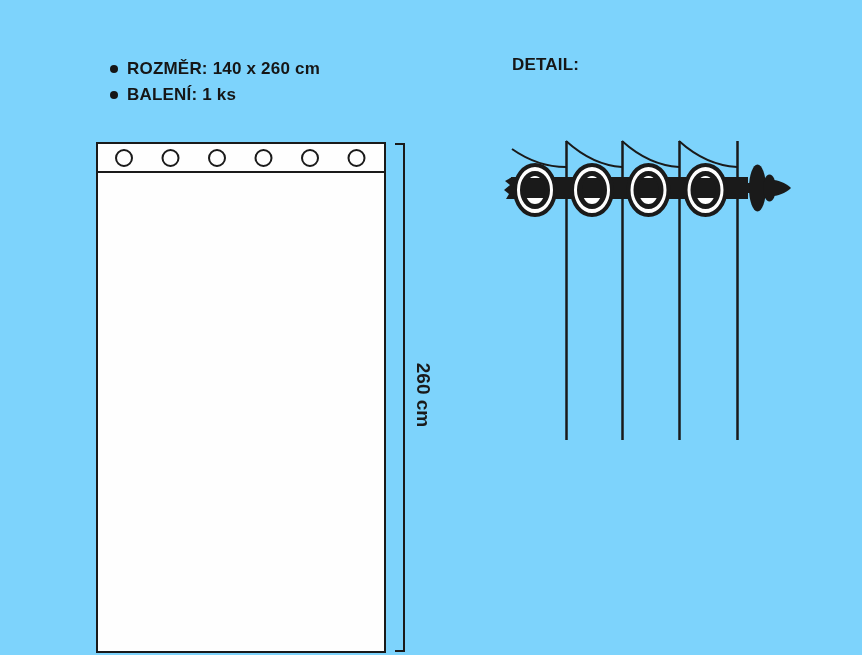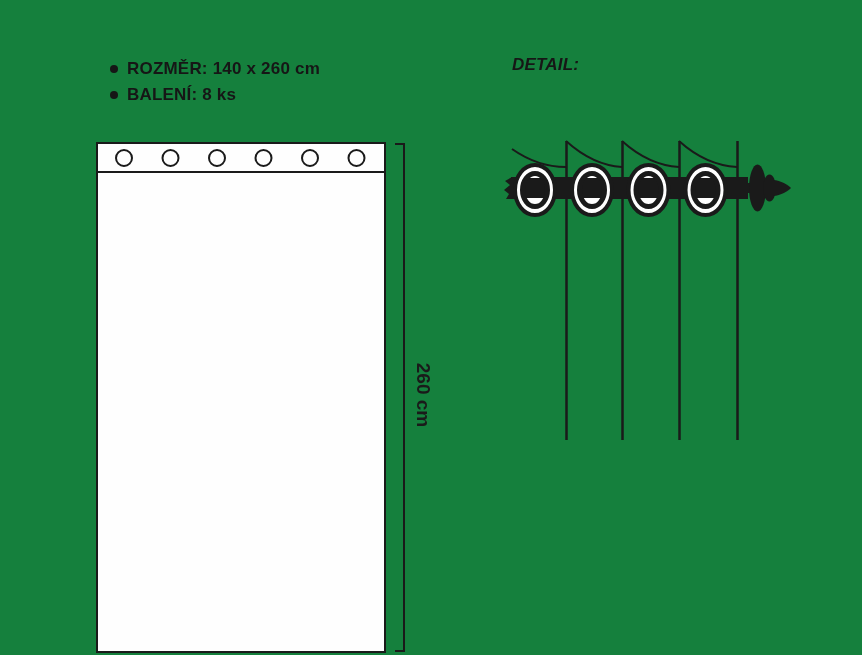--- a/index.html
+++ b/index.html
@@ -5,21 +5,21 @@
   html, body {
     margin: 0;
     padding: 0;
     background: #fdfdfd;
     font-family: "Liberation Sans", "DejaVu Sans", sans-serif;
   }
   .canvas {
     position: relative;
     width: 862px;
     height: 655px;
-    background: #15803d;
+    background: #7dd3fc;
     overflow: hidden;
   }
   
   .specs {
     position: absolute;
     left: 110px;
     top: 56px;
   }
   .spec-row {
     display: flex;
@@ -47,41 +47,40 @@
     left: 512px;
     top: 52px;
   }
   .detail-title, .detail-subtitle {
     font-size: 17px;
     font-weight: 700;
     color: #161616;
     letter-spacing: 0.2px;
     line-height: 25px;
     white-space: nowrap;
-    font-style: italic;
   }
   .diagram-svg {
     position: absolute;
     left: 0;
     top: 0;
   }
 </style>
 </head>
 <body>
 
 <div class="canvas">
 
   <div class="specs">
     <div class="spec-row">
       <span class="bullet"></span>
       <span class="spec-text">ROZMĚR: 140 x 260 cm</span>
     </div>
     <div class="spec-row">
       <span class="bullet"></span>
-      <span class="spec-text">BALENÍ: 8 ks</span>
+      <span class="spec-text">BALENÍ: 1 ks</span>
     </div>
   </div>
 
   <div class="detail-header">
     <div class="detail-title">DETAIL:</div>
   </div>
 
   <svg class="diagram-svg" width="862" height="655" viewBox="0 0 862 655">
 
     <g stroke="#1a1a1a" fill="none" stroke-width="2">

